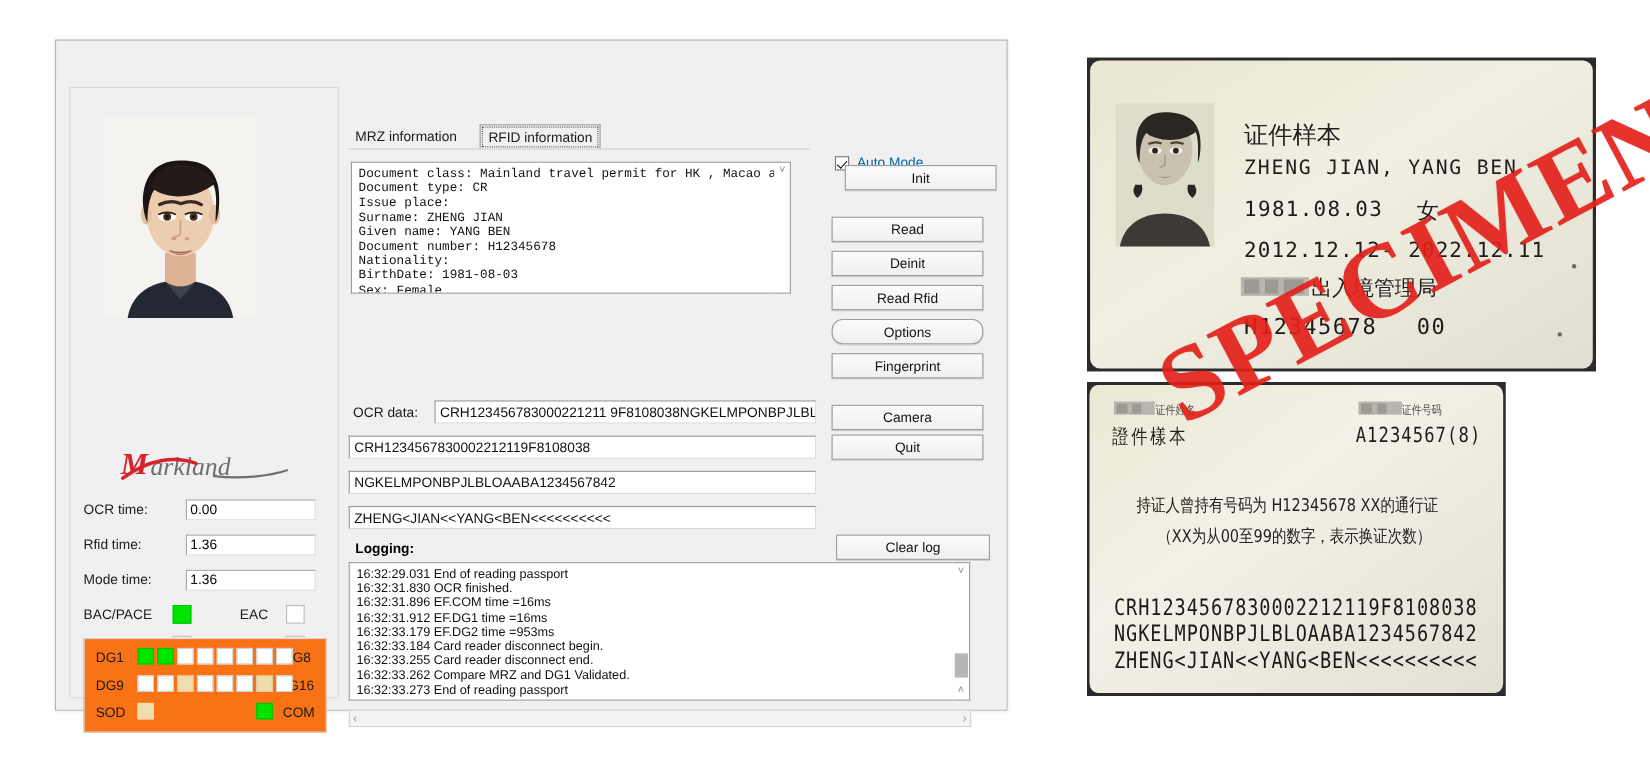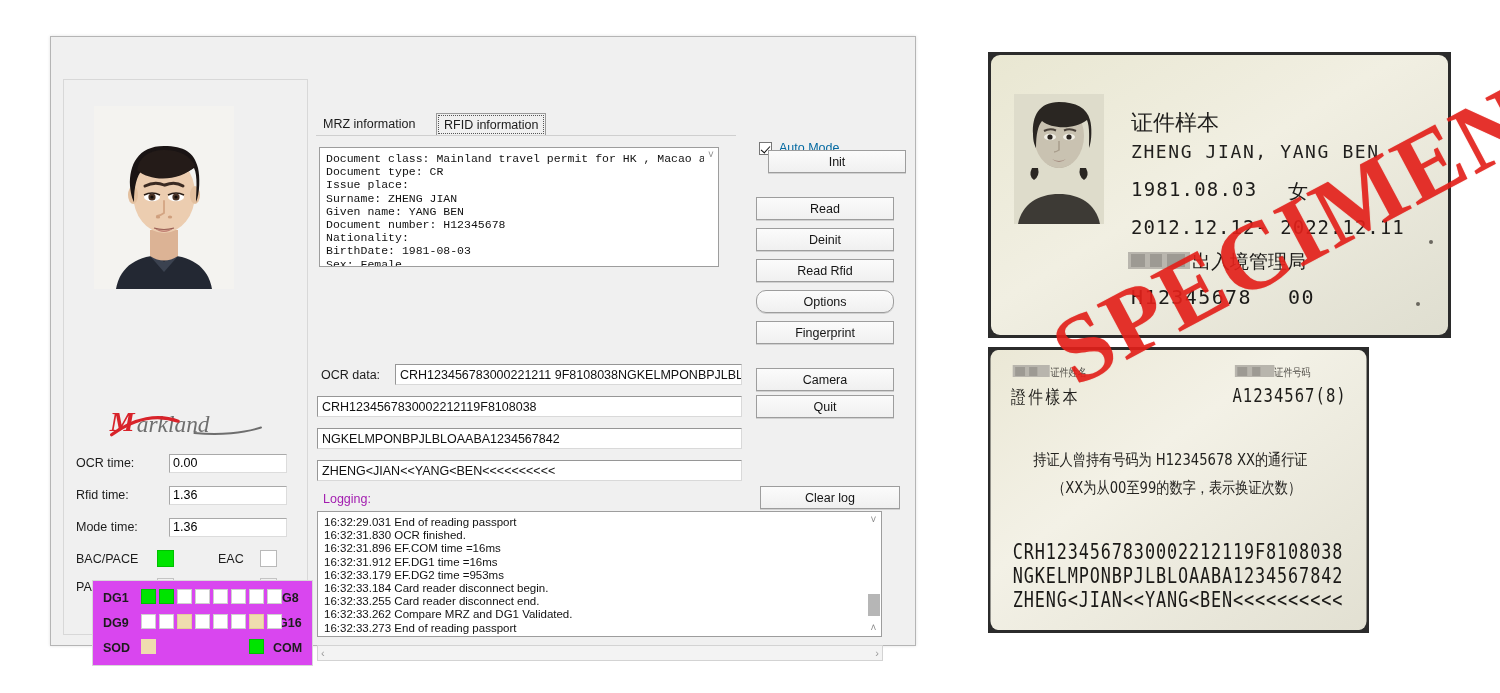--- a/index.html
+++ b/index.html
@@ -75,22 +75,22 @@
   #row-rfidtime { top: 406px; }
   #row-totaltime { top: 438px; }
 
   .statrow { position: absolute; font-size: 12.5px; color: #1c1c1c; }
   .sq { position: absolute; width: 17px; height: 17px; border: 1px solid #b9b9b9; }
   .sq.green { background: #00e400; border-color:#00c000; }
   .sq.white { background: #ffffff; }
   .sq.empty { background: #f0f0f0; border:1px solid #c4c4c4; }
 
   .dgbox {
-    position: absolute; left: 28px; top: 500px; width: 221px; height: 86px;
-    border: 1px solid #d8d8d8; background: #d946ef; font-weight: bold;
+    position: absolute; left: 12px; top: 500px; width: 221px; height: 86px;
+    border: 1px solid #d8d8d8; background: #f97316;
   }
   .dglabel { position: absolute; font-size: 12.5px; color: #1c1c1c; }
   .cell { position: absolute; width: 15px; height: 15px; border: 1px solid #cfcfcf; background: #ffffff; }
   .cell.g { background: #00e400; border-color: #00c000; }
   .cell.t { background: #efdcaf; border-color: #e3cc99; }
 
   
   .tabstrip { position: absolute; left: 265px; top: 42px; width: 420px; height: 24px; }
   .tab {
     position: absolute; top: 0; height: 23px; line-height: 23px;
@@ -132,21 +132,21 @@
     font-size: 12.5px; color: #111; height: 21px;
     padding: 2px 3px 0 4px; line-height: 16px;
     white-space: nowrap; overflow: hidden;
     font-family: "Liberation Sans", sans-serif;
   }
   #inp-ocrdata { left: 344px; top: 293px; width: 347px; }
   #inp-line1   { left: 266px; top: 325px; width: 425px; }
   #inp-line2   { left: 266px; top: 357px; width: 425px; }
   #inp-line3   { left: 266px; top: 389px; width: 425px; }
 
-  .logginglabel { position: absolute; left: 272px; top: 421px; font-size: 12.5px; color:#a21caf; }
+  .logginglabel { position: absolute; left: 272px; top: 421px; font-size: 12.5px; color:#000000;font-weight:bold; }
 
   .logbox {
     position: absolute; left: 266px; top: 440px; width: 549px; height: 126px;
     background: #fff; border: 1px solid #9d9d9d; border-right:none; overflow:hidden;
   }
   .logtext {
     padding: 4px 0 0 6px; font-size: 11.5px; line-height: 13.2px;
     color:#111; white-space: pre; font-family: "Liberation Sans", sans-serif;
   }
   .logvscroll {

